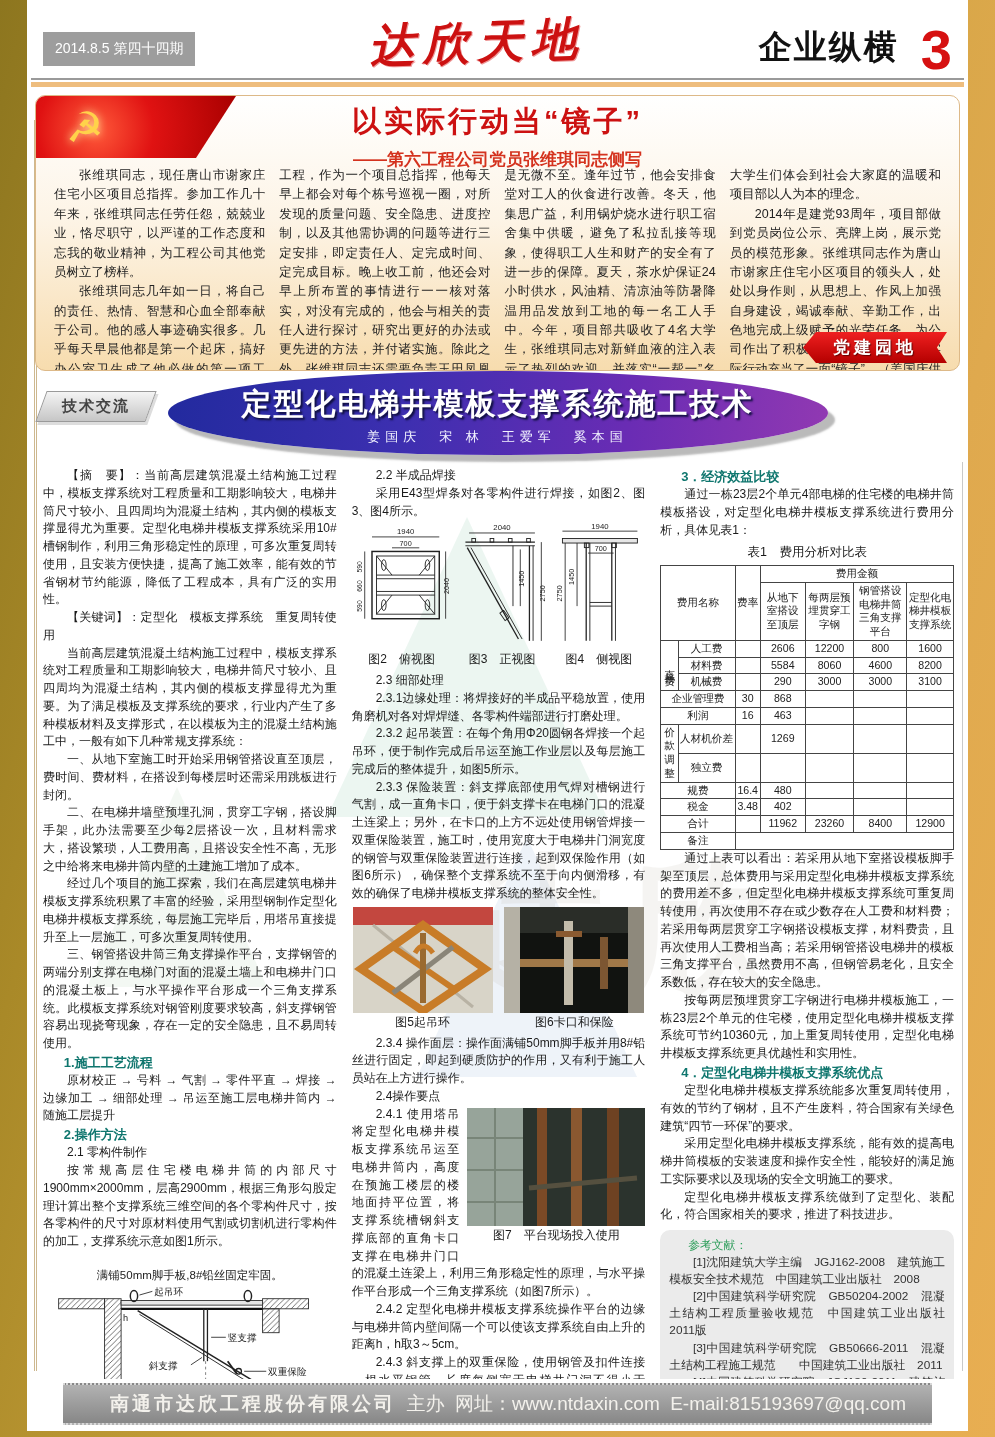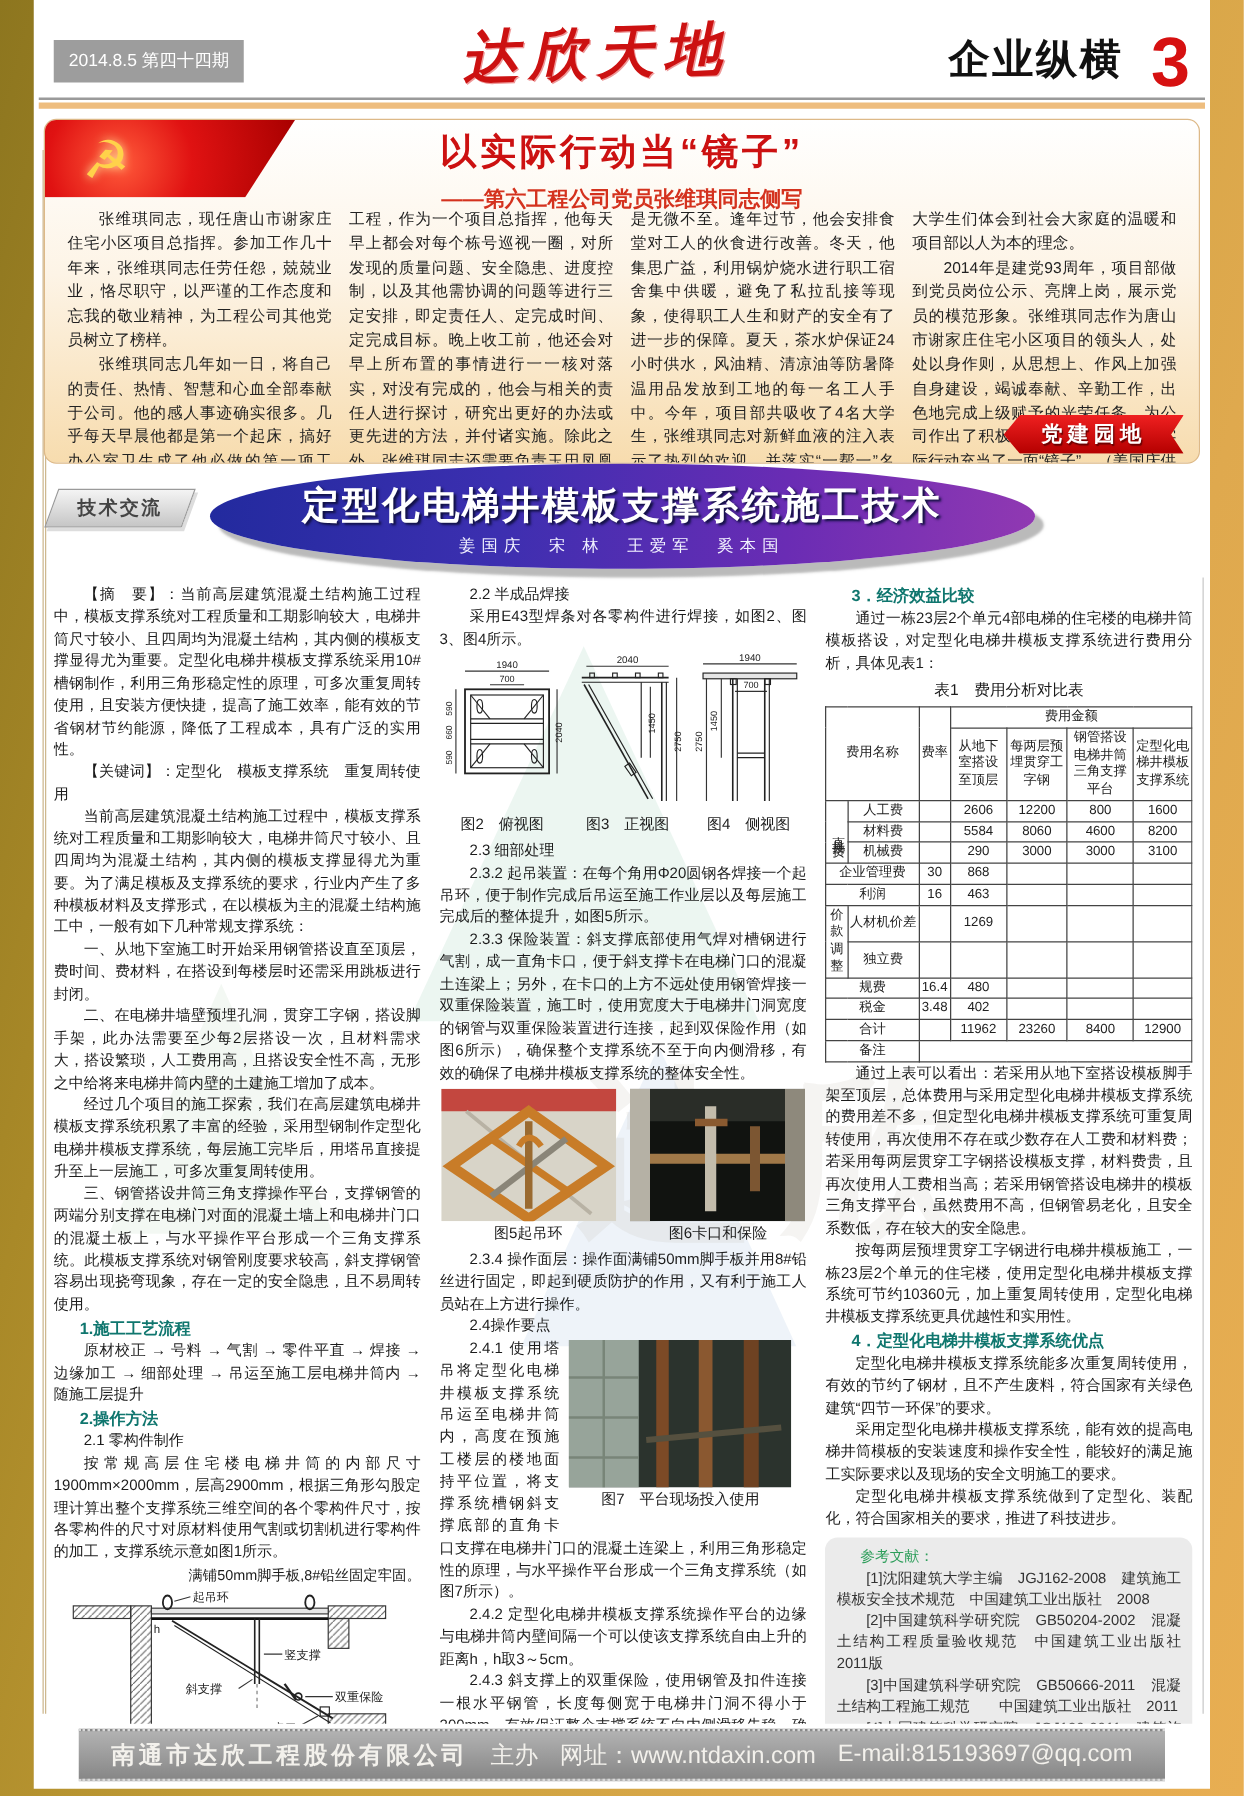--- a/index.html
+++ b/index.html
@@ -49,27 +49,27 @@
       background:linear-gradient(95deg,#222a9e 0%,#3c2fb0 35%,#6a2cb4 70%,#9139b2 100%);
       box-shadow:7px 7px 2px rgba(130,130,130,0.55);text-align:center;color:#fff;}
   .banner-title{font-size:30px;font-weight:bold;letter-spacing:2px;padding-top:13px;text-shadow:2px 2px 2px #101040;}
   .banner-authors{font-size:13px;margin-top:3px;letter-spacing:5px;color:#f2f2ff;}
 
   
   .a2-cols{display:flex;gap:15px;padding:10px 14px 0 16px;height:912px;position:relative;}
   .a2-col{flex:1;font-size:12px;line-height:1.48;text-align:justify;color:#1b1b1b;overflow:hidden;position:relative;z-index:1;}
   .a2-col p{margin:0;}
   .h-mag{color:#0f766e;font-weight:bold;font-size:13px;text-indent:1.6em;margin:3px 0;}
-  .fig-note{text-align:right;font-size:11.5px;margin-top:2px;}
+  .fig-note{text-align:center;font-size:11.5px;margin-top:16px;}
   .fig-cap{text-align:center;font-size:12px;margin:1px 0 3px;}
   .figrow{display:flex;gap:4px;align-items:flex-end;margin-top:2px;}
   .figcell{flex:1;text-align:center;}
   .photorow{display:flex;gap:10px;margin-top:4px;}
   .photocell{flex:1;text-align:center;}
-  .wrapfig{float:right;width:178px;margin:2px 12px 2px 8px;text-align:center;}
+  .wrapfig{float:right;width:178px;margin:2px 0 2px 8px;text-align:center;}
   svg{display:block;margin:0 auto;}
   svg text{font-family:"Liberation Sans",sans-serif;}
 
   
   .tbl-cap{text-align:center;font-size:12.5px;margin:4px 0 3px;}
   table.t1{width:100%;border-collapse:collapse;font-size:10.6px;color:#222;table-layout:fixed;}
   table.t1 td{border:1px solid #444;text-align:center;padding:1px 1px;vertical-align:middle;line-height:1.3;overflow:hidden;}
   td.vert{writing-mode:vertical-rl;letter-spacing:3px;padding:2px 0;}
   td.wrap2{word-break:break-all;line-height:1.2;}
 
@@ -82,21 +82,21 @@
   .wm{position:absolute;z-index:0;}
   .wm1{left:300px;top:60px;width:0;height:0;border-left:140px solid transparent;border-right:140px solid transparent;border-bottom:300px solid rgba(150,205,175,0.18);}
   .wm2{left:390px;top:380px;width:0;height:0;border-left:110px solid transparent;border-right:110px solid transparent;border-bottom:240px solid rgba(150,180,220,0.16);}
   .wm3{left:60px;top:330px;width:0;height:0;border-left:90px solid transparent;border-right:90px solid transparent;border-bottom:200px solid rgba(190,215,190,0.18);}
   .wmtext{position:absolute;left:430px;top:370px;font-size:150px;font-weight:bold;color:rgba(175,165,150,0.12);z-index:0;letter-spacing:20px;}
 
   
   .footer{position:absolute;left:36px;right:36px;bottom:6px;height:38px;background:linear-gradient(180deg,#b2b2b2,#878787);
       display:flex;align-items:center;justify-content:space-between;color:#f3f1ec;font-size:19px;padding:0 26px;
       border-top:2px dotted #d8d8d8;border-bottom:2px dotted #d8d8d8;}
-  .footer .co{font-weight:bold;letter-spacing:3px;}
+  .footer .co{font-weight:bold;letter-spacing:3px;margin-left:21px;}
 </style>
 </head>
 <body>
 
 <div class="page">
   <div class="vrule-l"></div>
   <div class="vrule-r"></div>
 
   <div class="masthead">
     <div class="date-box">2014.8.5 第四十四期</div>
@@ -277,20 +277,21 @@
             <line x1="40" y1="92" x2="64" y2="92" stroke="#222"></line>
             <line x1="26" y1="23" x2="26" y2="92" stroke="#333"></line>
             <text x="22.5" y="60" font-size="8" fill="#222" transform="rotate(-90 22.5 60)" text-anchor="middle">1450</text>
             <line x1="13" y1="23" x2="13" y2="130" stroke="#333"></line>
             <text x="9.5" y="78" font-size="8" fill="#222" transform="rotate(-90 9.5 78)" text-anchor="middle">2750</text>
           </svg>
           <div class="fig-cap">图4　侧视图</div>
         </div>
       </div>
       <p class="ind">2.3 细部处理</p>
+      <p class="ind">2.3.1边缘处理：将焊接好的半成品平稳放置，使用角磨机对各对焊焊缝、各零构件端部进行打磨处理。</p>
       <p class="ind">2.3.2 起吊装置：在每个角用Φ20圆钢各焊接一个起吊环，便于制作完成后吊运至施工作业层以及每层施工完成后的整体提升，如图5所示。</p>
       <p class="ind">2.3.3 保险装置：斜支撑底部使用气焊对槽钢进行气割，成一直角卡口，便于斜支撑卡在电梯门口的混凝土连梁上；另外，在卡口的上方不远处使用钢管焊接一双重保险装置，施工时，使用宽度大于电梯井门洞宽度的钢管与双重保险装置进行连接，起到双保险作用（如图6所示），确保整个支撑系统不至于向内侧滑移，有效的确保了电梯井模板支撑系统的整体安全性。</p>
       <div class="photorow">
         <div class="photocell">
           <svg width="140" height="106" viewBox="0 0 140 106">
             <rect width="140" height="106" fill="#d8d4c8"></rect>
             <rect x="0" y="0" width="140" height="18" fill="#c3473f"></rect>
             <line x1="20" y1="18" x2="120" y2="100" stroke="#b8b2a4" stroke-width="3"></line>
             <polygon points="70,18 132,62 70,104 8,62" fill="none" stroke="#c87c28" stroke-width="8"></polygon>
             <line x1="40" y1="40" x2="104" y2="84" stroke="#c87c28" stroke-width="6"></line>

